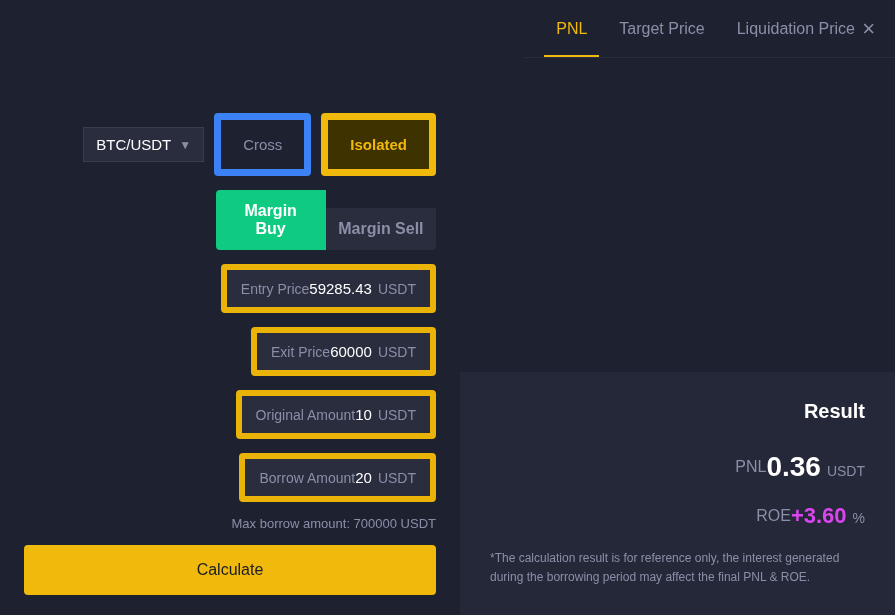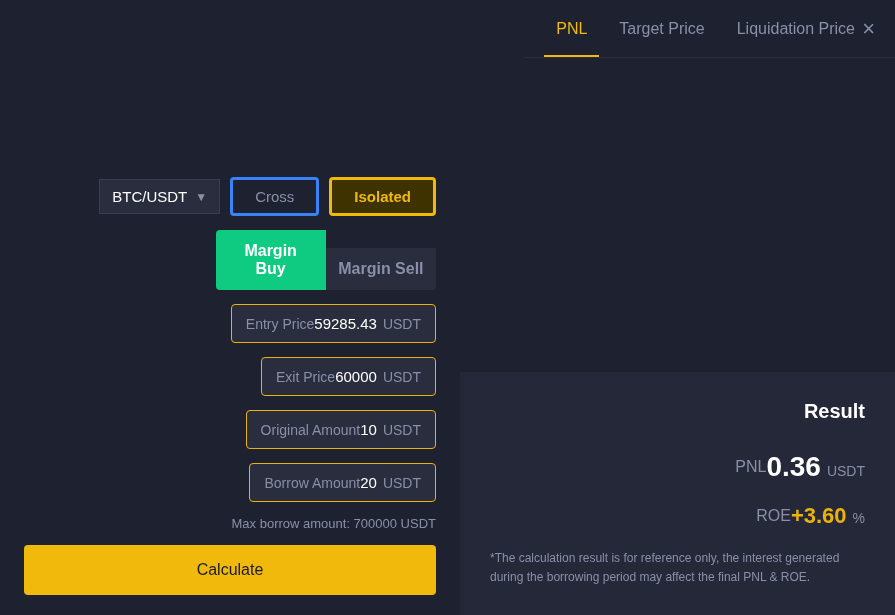--- a/index.html
+++ b/index.html
@@ -93,23 +93,23 @@
       gap: 8px;
       color: #fff;
       font-size: 15px;
       font-weight: 500;
     }
     .symbol-select .chevron {
       color: #8a8fa8;
       font-size: 12px;
     }
     .mode-btn {
-      padding: 8px 22px;
+      padding: 16px 22px;
       border-radius: 4px;
-      border: 3px solid #3b82f6;
+      border: 7px solid #3b82f6;
       background: transparent;
       color: #8a8fa8;
       font-size: 15px;
       cursor: pointer;
     }
     .mode-btn.active-isolated {
       background: #3d3200;
       border-color: #f0b90b;
       color: #f0b90b;
       font-weight: 600;
@@ -132,21 +132,21 @@
       background: #0ecb81;
       color: #fff;
     }
     .dir-btn.sell {
       background: #2a2d3e;
       color: #8a8fa8;
     }
     
     .input-field {
       background: #2a2d3e;
-      border: 1px solid #eab308;
+      border: 6px solid #eab308;
       border-radius: 4px;
       padding: 10px 14px;
       display: flex;
       align-items: center;
       justify-content: space-between;
     }
     .input-label {
       color: #8a8fa8;
       font-size: 14px;
     }
@@ -214,21 +214,21 @@
     .result-num {
       font-size: 28px;
       font-weight: 700;
       color: #fff;
     }
     .result-unit {
       font-size: 14px;
       color: #8a8fa8;
     }
     .result-roe {
-      color: #eab308;
+      color: #d946ef;
       font-size: 22px;
       font-weight: 700;
     }
     .disclaimer {
       margin-top: auto;
       color: #8a8fa8;
       font-size: 12px;
       line-height: 1.6;
     }
   </style>

